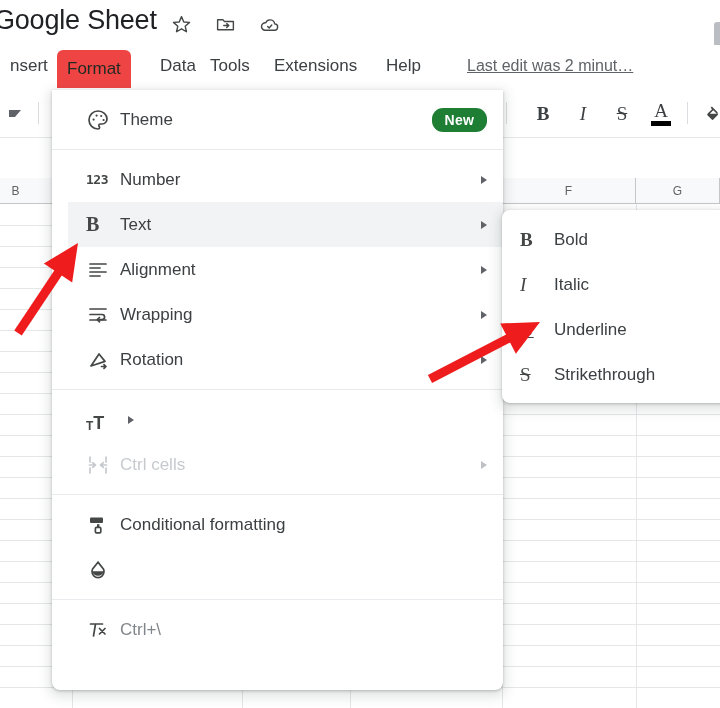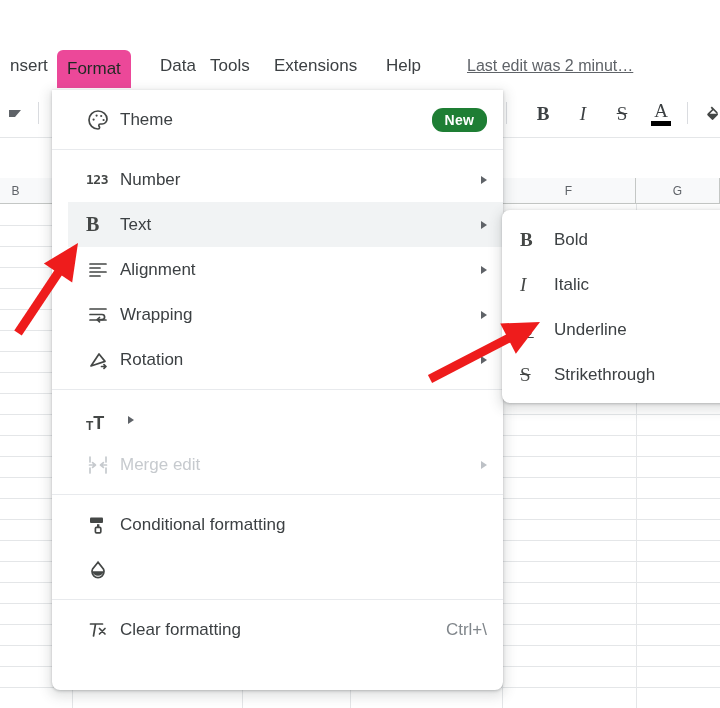--- a/index.html
+++ b/index.html
@@ -49,21 +49,21 @@
 
   
   .menubar { position: absolute; left: 0; top: 45px; width: 720px; height: 45px; background: #fff; }
   .menu-item {
     position: absolute; top: 6px; height: 30px;
     display: flex; align-items: center; padding: 0 10px;
     font-size: 17px; color: #3c4043; white-space: nowrap;
     border-radius: 4px;
   }
   .menu-item.active {
-    background: #ec4899; color: #1f2a23;
+    background: #ef4444; color: #1f2a23;
     border-radius: 6px 6px 0 0; height: 38px; top: 5px;
   }
   .last-edit {
     position: absolute; top: 12px; font-size: 16px; color: #5f6368;
     text-decoration: underline; white-space: nowrap;
   }
 
   
   .toolbar { position: absolute; left: 0; top: 90px; width: 720px; height: 48px; background: #fff; }
   .tb-btn {
@@ -181,20 +181,43 @@
     <div class="col-headers" id="col-headers">
         <div class="col-head" style="left: -40px; width: 112px;">B</div>
         <div class="col-head" style="left: 72px; width: 170px;"></div>
         <div class="col-head" style="left: 242px; width: 108px;"></div>
         <div class="col-head" style="left: 350px; width: 152px;"></div>
         <div class="col-head" style="left: 502px; width: 134px;">F</div>
         <div class="col-head" style="left: 636px; width: 84px;">G</div>
       </div>
   </div>
 
+  <div class="titlebar">
+    <div class="doc-title">Google Sheet</div>
+
+    <div class="title-icon" style="left:168px">
+      <svg viewBox="0 0 24 24">
+          <polygon points="12,3 14.6,9.1 21.2,9.6 16.2,13.9 17.7,20.3 12,16.9 6.3,20.3 7.8,13.9 2.8,9.6 9.4,9.1" stroke-linejoin="round"></polygon>
+        </svg>
+    </div>
+    <div class="title-icon" style="left:212px">
+      <svg viewBox="0 0 24 24">
+        <path d="M3 6.5h6l1.6 2H21v9.5H3z" stroke-linejoin="round"></path>
+        <path d="M10 13.2h5.5M13.4 11l2.4 2.2-2.4 2.2" stroke-linecap="round" stroke-linejoin="round"></path>
+      </svg>
+    </div>
+    <div class="title-icon" style="left:256px">
+      <svg viewBox="0 0 24 24">
+        <path d="M6.5 18.5h11a3.6 3.6 0 0 0 .4-7.2 5.3 5.3 0 0 0-10.2-1.2A3.9 3.9 0 0 0 6.5 18.5z" stroke-linejoin="round"></path>
+        <path d="M9.9 14.2l1.7 1.7 3-3.4" stroke-linecap="round" stroke-linejoin="round"></path>
+      </svg>
+    </div>
+
+    <div class="avatar-edge"></div>
+  </div>
 
   <div class="menubar" id="menubar">
     <div class="menu-item" style="left: 0px;">nsert</div>
       <div class="menu-item active" style="left: 57px;">Format</div>
       <div class="menu-item" style="left: 150px;">Data</div>
       <div class="menu-item" style="left: 200px;">Tools</div>
       <div class="menu-item" style="left: 264px;">Extensions</div>
       <div class="menu-item" style="left: 376px;">Help</div>
       <div class="last-edit" id="last-edit" style="left:467px">Last edit was 2 minut…</div>
   </div>
@@ -296,21 +319,21 @@
         <span class="marrow"></span>
       </div>
       <div class="mrow disabled">
         <span class="micon">
           <svg class="ic" viewBox="0 0 24 24" fill="none" stroke="#bdc1c6" stroke-width="1.7" stroke-linecap="round" stroke-linejoin="round">
             <path d="M4 4v5M4 20v-5M20 4v5M20 20v-5"></path>
             <path d="M3.5 12h6M6.6 9.6 9.4 12l-2.8 2.4"></path>
             <path d="M20.5 12h-6M17.4 9.6 14.6 12l2.8 2.4"></path>
           </svg>
         </span>
-        <span class="mlabel">Merge edit</span>
+        <span class="mlabel">Ctrl cells</span>
         <span class="marrow"></span>
       </div>
       <div class="msep"></div>
       <div class="mrow">
         <span class="micon">
           <svg class="ic" viewBox="0 0 24 24">
             <rect x="4" y="4.5" width="13" height="5.5" rx="1" fill="#444746"></rect>
             <path d="M11 11.2h2.4v3.4H11z" fill="#444746"></path>
             <rect x="9.4" y="14.4" width="5.4" height="5.4" rx="1.1" fill="none" stroke="#444746" stroke-width="1.7"></rect>
           </svg>
@@ -325,21 +348,20 @@
           </svg>
         </span>
       </div>
       <div class="msep"></div>
       <div class="mrow">
         <span class="micon">
           <svg class="ic" viewBox="0 0 24 24" fill="none" stroke="#444746" stroke-width="1.7" stroke-linecap="round" stroke-linejoin="round">
             <path d="M4.5 6h12M9.5 6 7.5 18M13.5 10.5 19 16M19 10.5 13.5 16"></path>
           </svg>
         </span>
-        <span class="mlabel">Clear formatting</span>
         <span class="mshortcut">Ctrl+\</span>
       </div>
     </div>
 
   <div class="submenu" id="text-submenu">
       <div class="srow">
         <span class="sicon s-bold">B</span>
         <span class="slabel">Bold</span>
       </div>
       <div class="srow">

